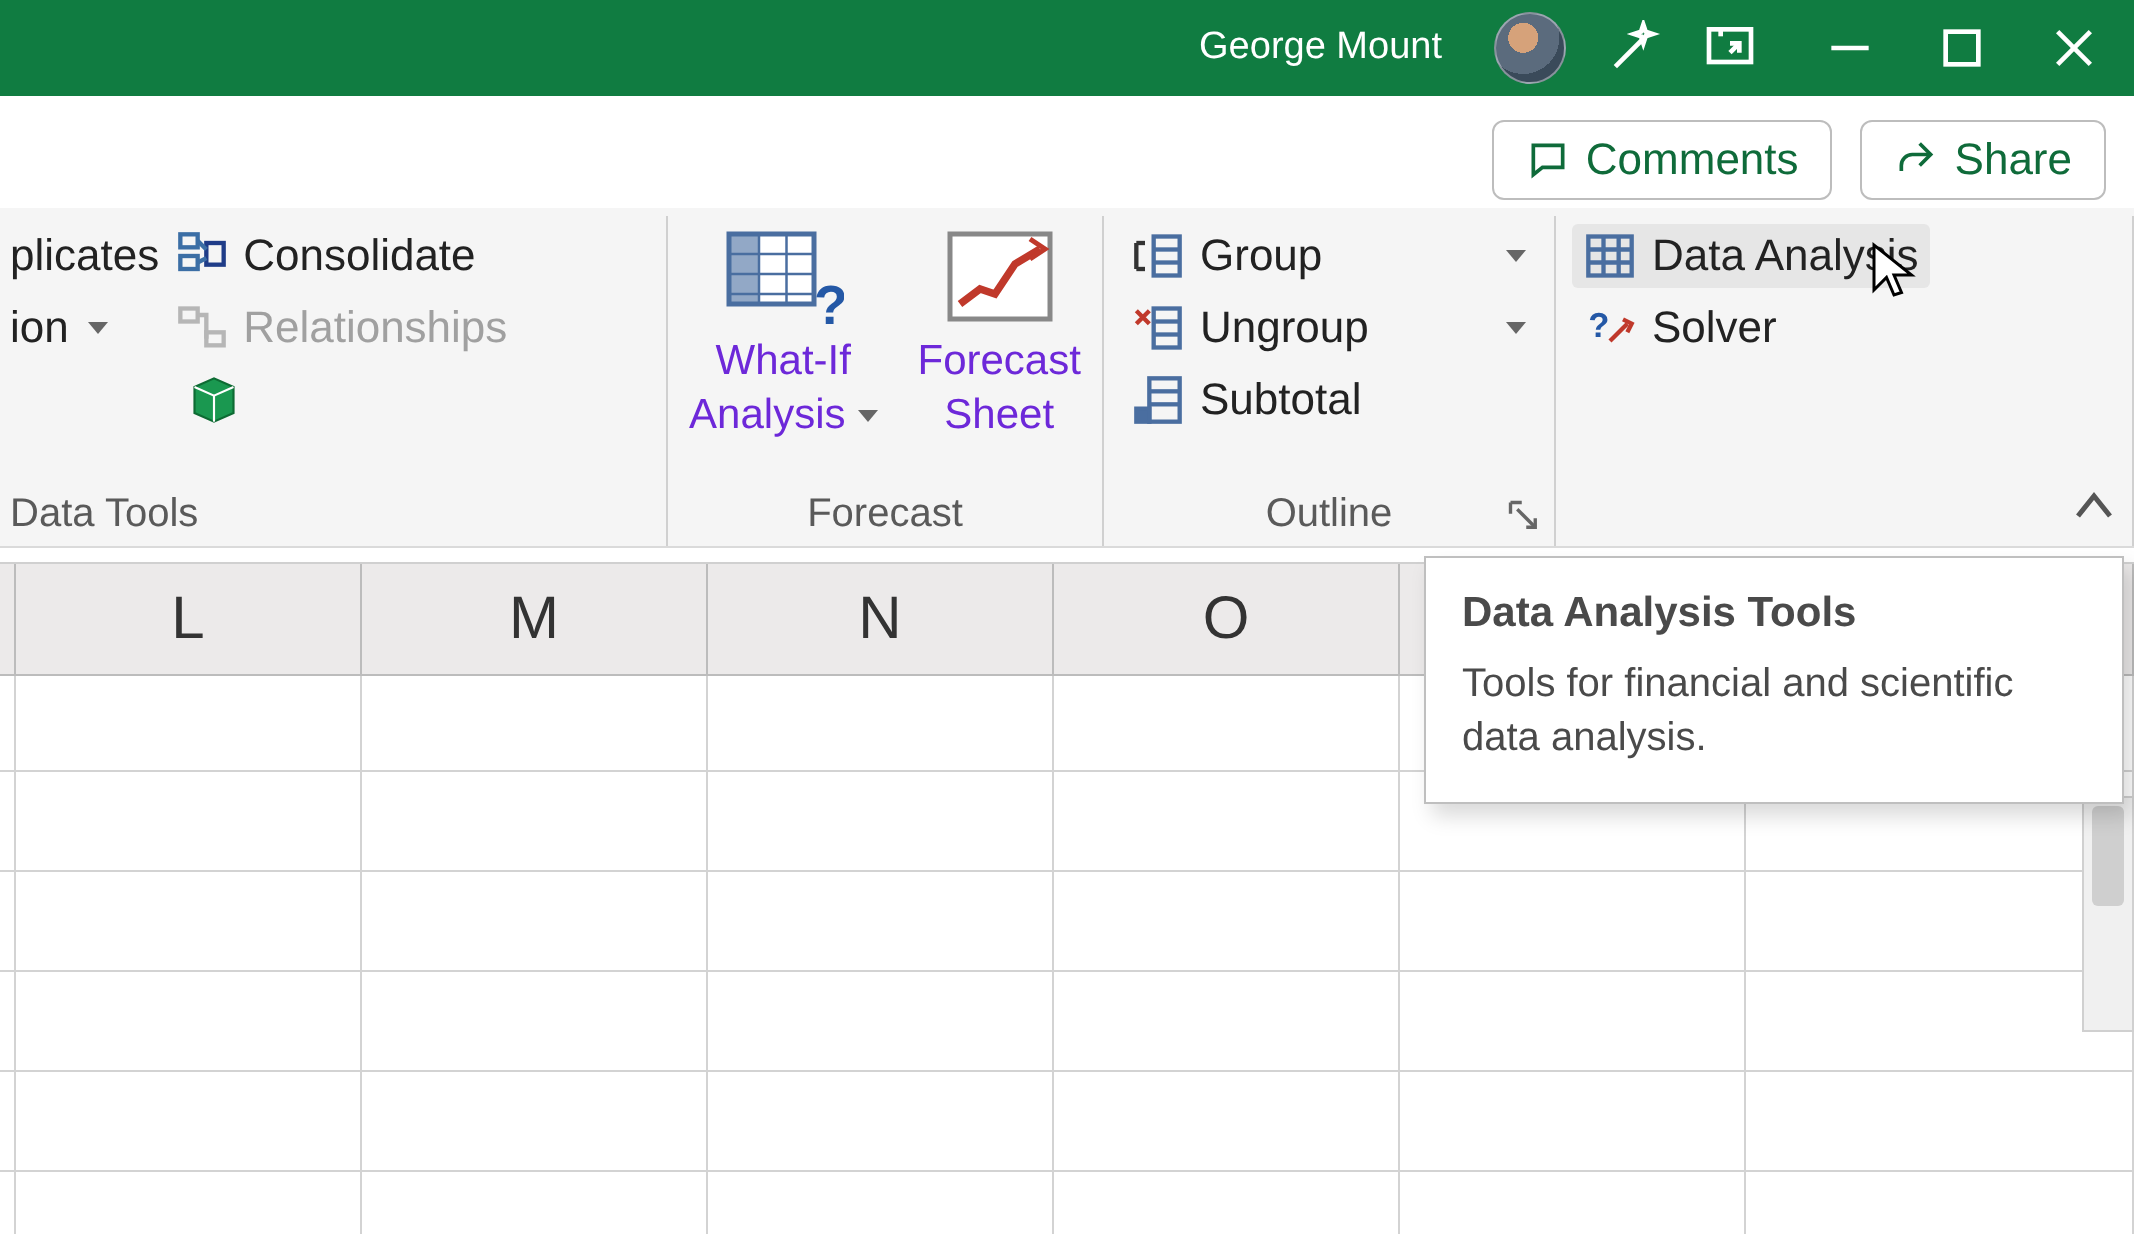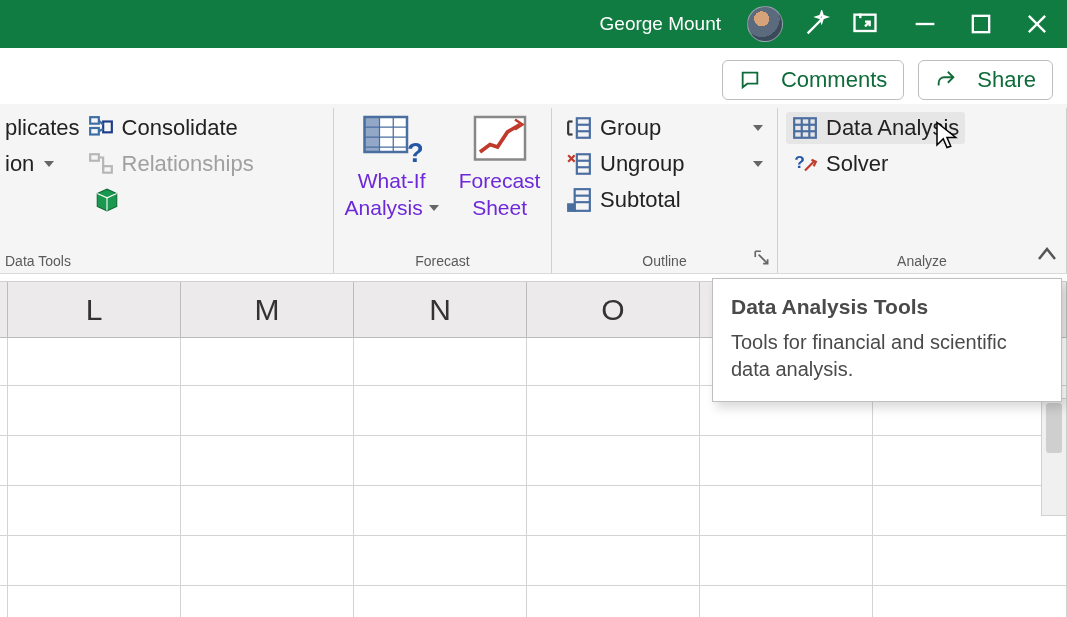--- a/index.html
+++ b/index.html
@@ -38,21 +38,21 @@
     gap:14px;
     padding: 8px 14px 0 0;
     background:#fff;
   }
   .pill {
     border:1px solid #bdbdbd;
     border-radius:6px;
     padding:6px 16px;
     display:flex;
     align-items:center;
-    gap:20px;
+    gap:8px;
     font-size:22px;
     color:#0f6b3a;
     cursor:pointer;
     background:#fff;
   }
   .pill svg { stroke:#0f6b3a; fill:none; stroke-width:2; }
 
   .ribbon {
     background:#f5f5f5;
     display:flex;
@@ -67,21 +67,21 @@
     flex-direction:column;
     justify-content:space-between;
     padding:4px 8px 2px 8px;
     border-right:1px solid #d0d0d0;
     position:relative;
   }
   .group:last-child { border-right:none; }
   .group-body { flex:1; display:flex; align-items:flex-start; }
   .group-label {
     text-align:center;
-    font-size:14px;
+    font-size:20px;
     color:#5a5a5a;
     padding-bottom:2px;
   }
   .dlg-launch {
     position:absolute;
     right:6px; bottom:6px;
     width:18px;height:18px;
     color:#5a5a5a;
   }
   .stack { display:flex; flex-direction:column; gap:4px; }
@@ -391,21 +391,20 @@
             <svg viewBox="0 0 24 24">
                 <text x="2" y="16" font-size="16" fill="#2458a6" font-weight="bold">?</text>
                 <path d="M12 18l8-8" stroke="#c0392b" stroke-width="2" fill="none"></path>
                 <path d="M18 8l4 2-2 4" stroke="#c0392b" stroke-width="2" fill="none"></path>
               </svg>
           </span>
           <span>Solver</span>
         </div>
       </div>
     </div>
-    <div class="group-label">Analyze</div>
   </div>
 
   <span class="ribbon-collapse">
     <svg width="20" height="14" viewBox="0 0 20 14">
         <polyline points="2,12 10,2 18,12" fill="none" stroke="#555" stroke-width="2.5"></polyline>
       </svg>
   </span>
 </div>
 
 <div class="formula-bar"></div>

